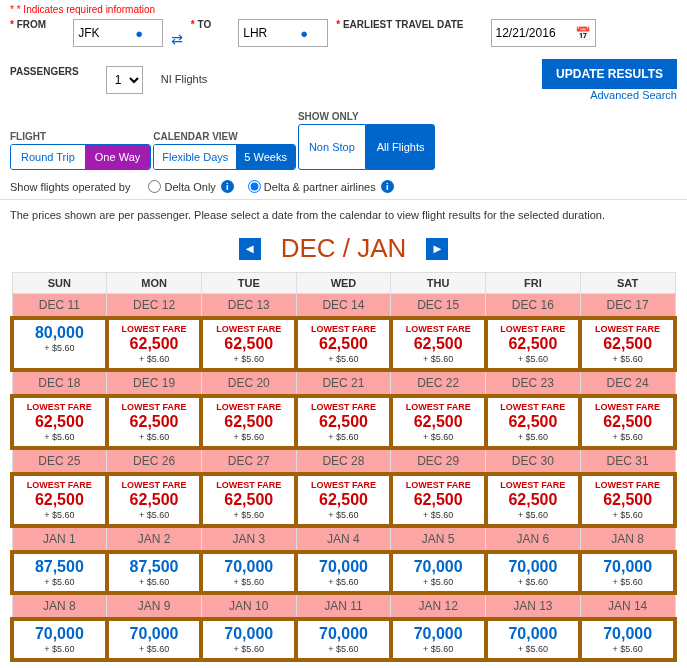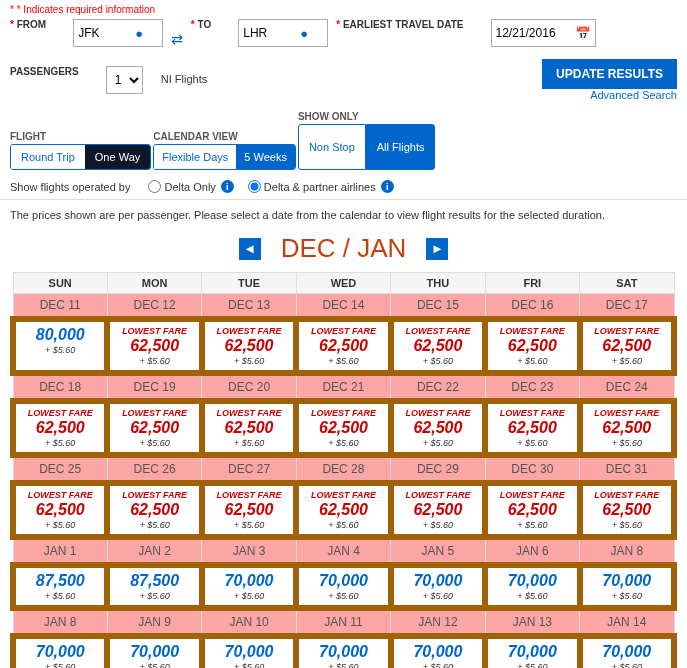--- a/index.html
+++ b/index.html
@@ -24,21 +24,21 @@
     .date-input { display: flex; align-items: center; border: 1px solid #aaa; background: #fff; padding: 2px 4px; height: 28px; width: 105px; }
     .date-input input { border: none; outline: none; font-size: 12px; width: 80px; background: transparent; }
     .calendar-icon { color: #555; font-size: 13px; cursor: pointer; }
     
     .passengers-select { display: flex; align-items: center; border: 1px solid #aaa; height: 28px; }
     .passengers-select select { border: none; outline: none; font-size: 12px; padding: 2px 4px; height: 100%; background: #fff; cursor: pointer; }
     
     
     .toggle-group { display: flex; border: 1px solid #0066cc; border-radius: 3px; overflow: hidden; height: 26px; }
     .toggle-btn { padding: 0 10px; font-size: 11px; cursor: pointer; display: flex; align-items: center; border: none; background: #fff; color: #0066cc; }
-    .toggle-btn.active { background: #0f172a; color: #fff; }
+    .toggle-btn.active { background: #a21caf; color: #fff; }
     
     .second-row { display: flex; align-items: flex-end; gap: 2px; margin-bottom: 6px; flex-wrap: wrap; }
     .sub-label { font-size: 10px; color: #555; font-weight: bold; margin-bottom: 2px; }
     
     .cal-view-group { display: flex; border: 1px solid #0066cc; border-radius: 3px; overflow: hidden; height: 26px; }
     .cal-btn { padding: 0 8px; font-size: 11px; cursor: pointer; display: flex; align-items: center; border: none; background: #fff; color: #0066cc; }
     .cal-btn.active { background: #0066cc; color: #fff; }
     
     .fare-select-wrap { display: flex; align-items: center; border: 1px solid #aaa; height: 26px; }
     .fare-select-wrap select { border: none; outline: none; font-size: 11px; padding: 2px 4px; height: 100%; background: #fff; cursor: pointer; min-width: 160px; }
@@ -64,21 +64,21 @@
     
     .cal-nav { display: flex; align-items: center; justify-content: center; margin-bottom: 8px; gap: 20px; }
     .cal-nav-btn { background: #0066cc; color: #fff; border: none; width: 22px; height: 22px; cursor: pointer; font-size: 13px; display: flex; align-items: center; justify-content: center; }
     .cal-month-title { font-size: 26px; color: #c2410c; font-weight: 300; }
     
     .cal-table { width: 100%; border-collapse: collapse; }
     .cal-table th { font-size: 11px; font-weight: bold; color: #333; text-align: center; padding: 4px 2px; border: 1px solid #ddd; background: #f5f5f5; }
     
     .date-header-row td { text-align: center; font-size: 12px; font-weight: normal; color: #555; padding: 4px 2px; background: #fca5a5; border: 1px solid #ddd; }
     
-    .fare-cell { text-align: center; padding: 4px 2px; border: 6px solid #a16207; vertical-align: top; cursor: pointer; font-style: italic; }
+    .fare-cell { text-align: center; padding: 4px 2px; border: 4px solid #a16207; vertical-align: top; cursor: pointer; }
     
     .lowest-fare-label { font-size: 9px; color: #cc0000; font-weight: bold; display: block; margin-bottom: 1px; }
     .fare-miles { font-size: 16px; color: #cc0000; font-weight: bold; display: block; }
     .fare-miles.blue { color: #0066cc; }
     .fare-tax { font-size: 9px; color: #333; display: block; margin-top: 1px; }
     
     .top-right { display: flex; flex-direction: column; align-items: flex-end; }
   </style>
 </head>
 <body>

